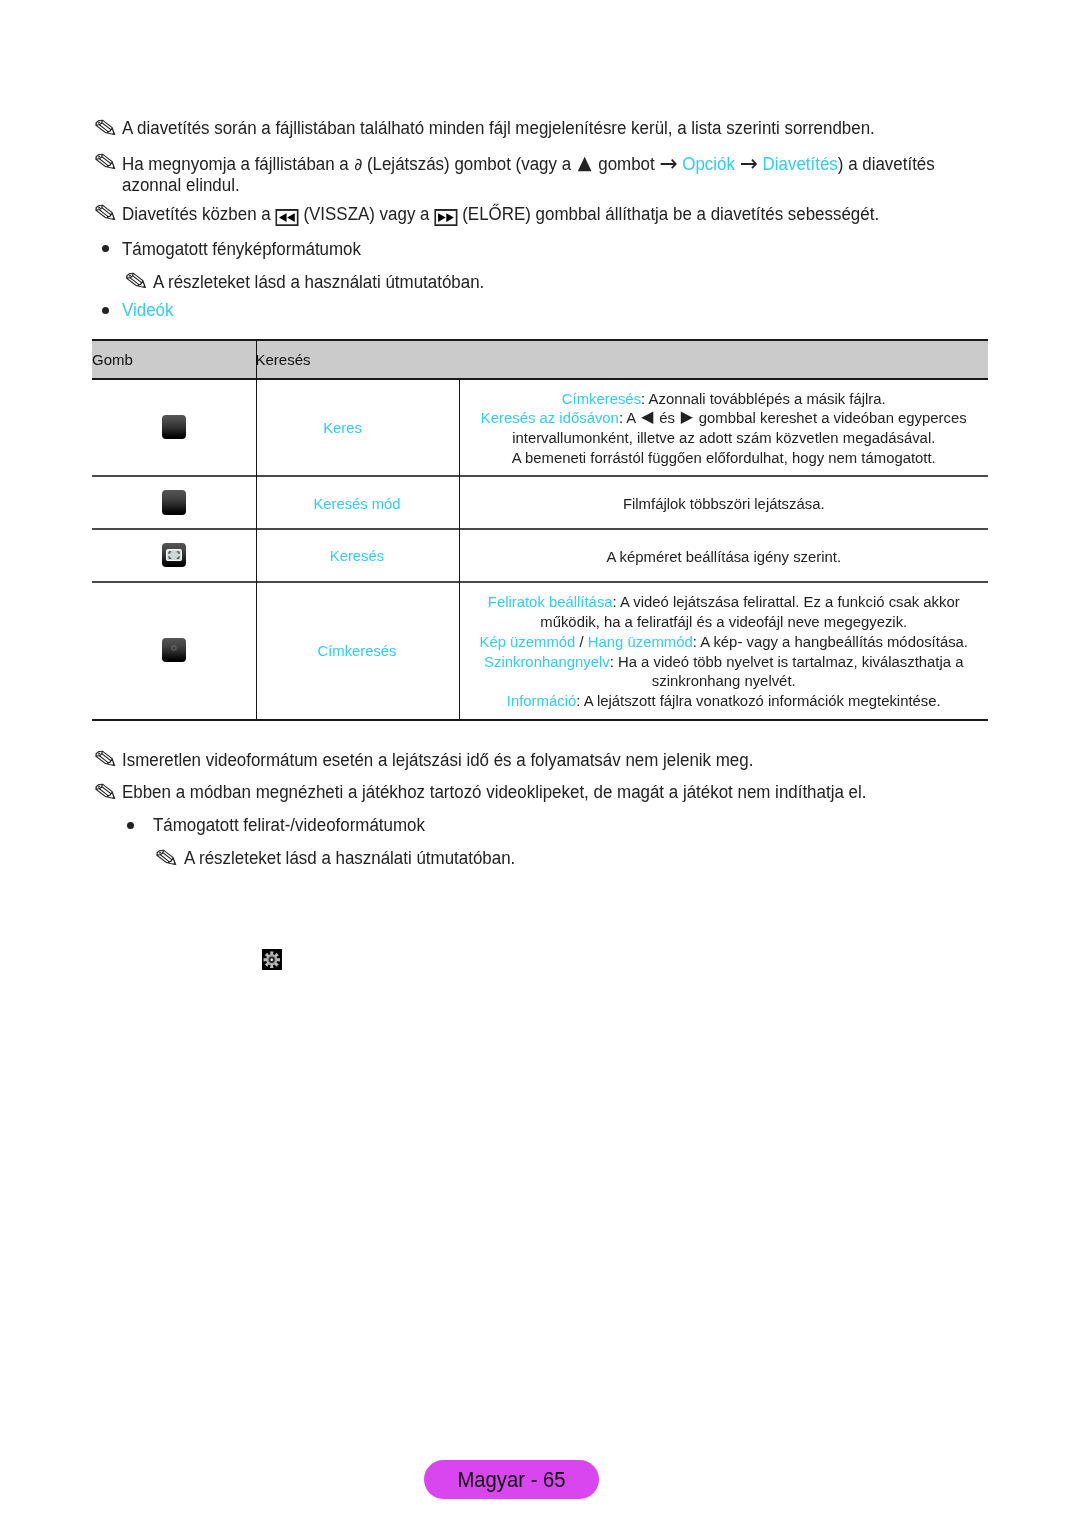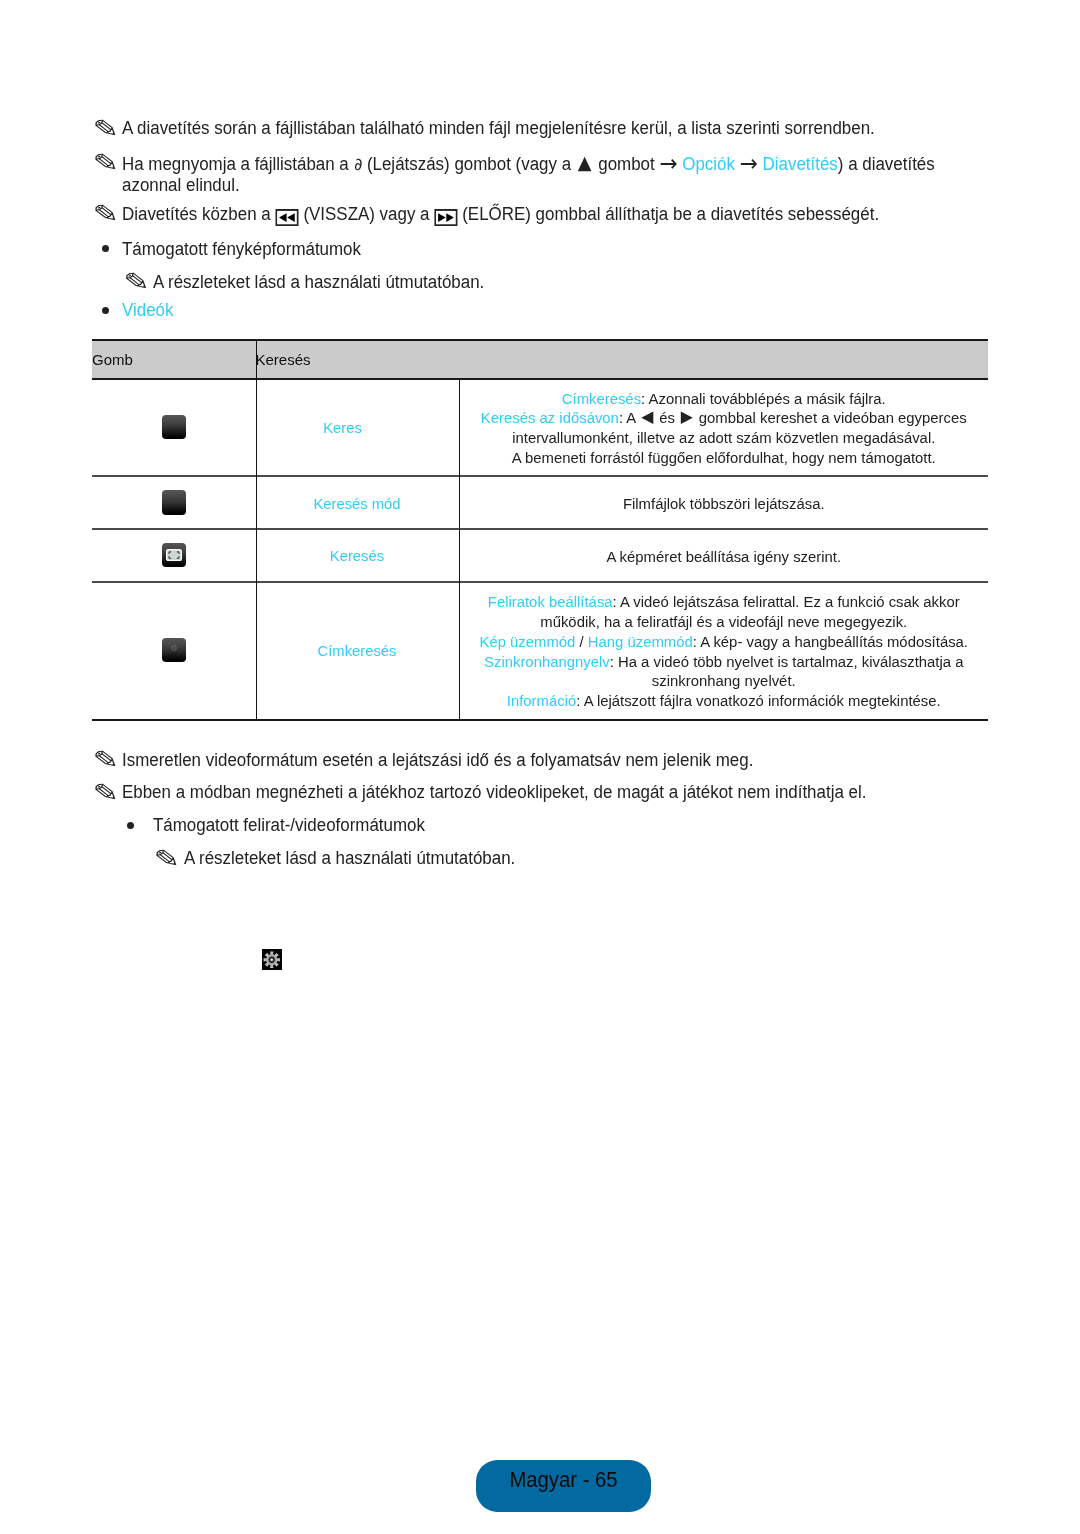--- a/index.html
+++ b/index.html
@@ -37,22 +37,22 @@
   .rbtn .gl{position:absolute;left:0;top:0;width:100%;height:100%;display:flex;
             align-items:center;justify-content:center;}
 
   .keybox{display:inline-block;position:relative;top:5.4px;}
 
   
   .seticon{position:absolute;left:262px;top:949px;width:20.4px;height:20.9px;background:#050505;
            display:flex;align-items:center;justify-content:center;filter:blur(0.62px);}
 
   
-  .footer{position:absolute;left:476px;top:1460px;width:175px;height:52px;
-          background:#0369a1;border-radius:21.4px;}
+  .footer{position:absolute;left:424px;top:1460px;width:175px;height:39px;
+          background:#d946ef;border-radius:21.4px;}
   .pill{position:absolute;left:0;top:7.2px;width:175px;text-align:center;
         font-size:22.4px;font-weight:400;color:#0a0a0a;
         transform:scaleX(0.905);transform-origin:center top;}
 </style>
 </head>
 <body>
 
 <div class="page">
   <div id="flow">
       <span class="pen" style="left:92.4px;top:115.9px">✎</span>

